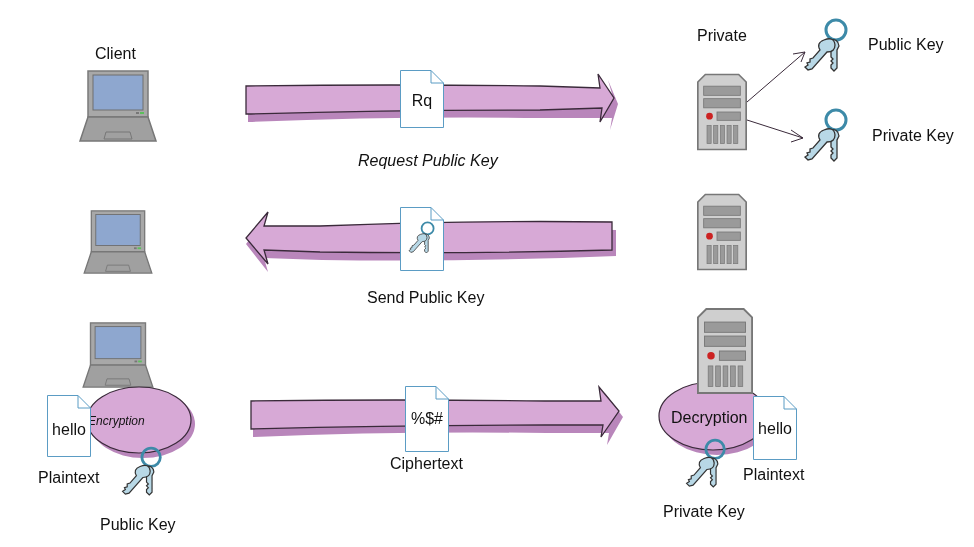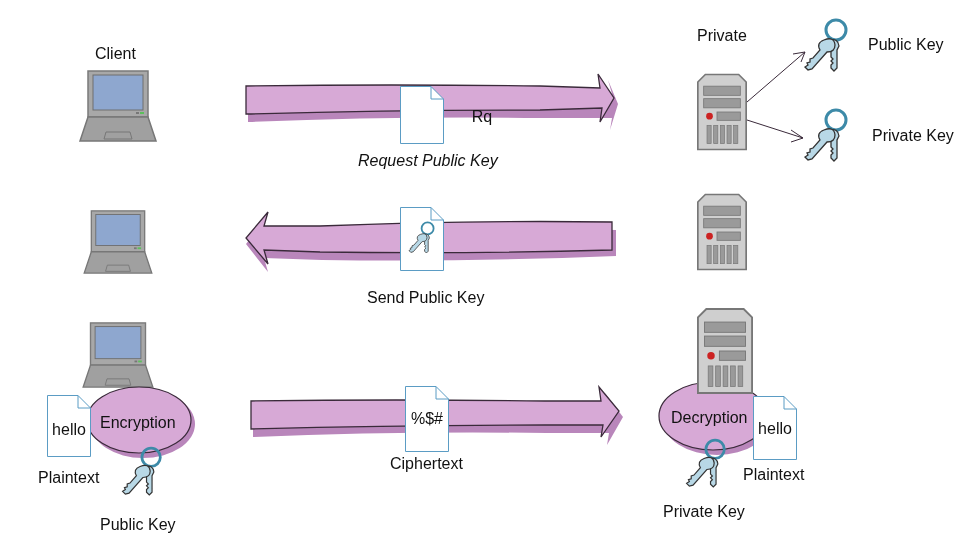--- a/index.html
+++ b/index.html
@@ -47,21 +47,21 @@
 
 <div class="lbl" style="left:95px;top:45px;">Client</div>
 <svg style="left:78px;top:70px;" width="80" height="72">
     <use href="#laptop"></use>
   </svg>
 
 <svg style="left:240px;top:70px;" width="380" height="70">
   <path d="M6 22 Q150 12 300 18 L370 20 L366 6 L376 30 L368 56 L370 44 L300 44 Q150 42 6 48 Z" fill="#b986bb" transform="translate(2,4)"></path>
   <path d="M6 16 Q150 14 300 16 L360 18 L358 4 L374 28 L360 52 L362 38 L300 40 Q150 40 6 44 Z" fill="#d7a9d6" stroke="#3a2a3a" stroke-width="1.3"></path>
 </svg>
-<div class="abs" style="left:400px;top:86px;width:44px;height:66px;padding-left:40px;">
+<div class="abs" style="left:400px;top:70px;width:44px;height:66px;">
   <svg width="44" height="58" style="left:0;top:0;">
       <path d="M0.5 0.5 H31 L43.5 13 V57.5 H0.5 Z" fill="#fff" stroke="#5b9cc4" stroke-width="1"></path>
       <path d="M31 0.5 V13 H43.5" fill="none" stroke="#5b9cc4" stroke-width="1"></path>
     </svg>
   <div class="doc-text" style="top:22px;">Rq</div>
 </div>
 <div class="lbl" style="left:358px;top:152px;font-style:italic;">Request Public Key</div>
 
 <div class="lbl" style="left:697px;top:27px;">Private</div>
 <svg style="left:697px;top:67px;" width="50" height="90">
@@ -107,21 +107,21 @@
   </svg>
 
 <svg style="left:78px;top:322px;" width="80" height="66">
     <use href="#laptop"></use>
   </svg>
 
 <svg style="left:85px;top:382px;" width="115" height="80">
   <ellipse cx="58" cy="42" rx="52" ry="34" fill="#b986bb"></ellipse>
   <ellipse cx="54" cy="38" rx="52" ry="33" fill="#d7a9d6" stroke="#3a2a3a" stroke-width="1.2"></ellipse>
 </svg>
-<div class="lbl" style="left:100px;top:414px;font-size:16px;">Encryption</div>
+<div class="lbl" style="left:88px;top:414px;font-size:12px;font-style:italic;">Encryption</div>
 
 <div class="abs" style="left:47px;top:395px;width:44px;height:62px;">
   <svg width="44" height="62" style="left:0;top:0;">
       <path d="M0.5 0.5 H31 L43.5 13 V61.5 H0.5 Z" fill="#fff" stroke="#5b9cc4" stroke-width="1"></path>
       <path d="M31 0.5 V13 H43.5" fill="none" stroke="#5b9cc4" stroke-width="1"></path>
     </svg>
   <div class="doc-text" style="top:26px;">hello</div>
 </div>
 <div class="lbl" style="left:38px;top:469px;">Plaintext</div>
 

